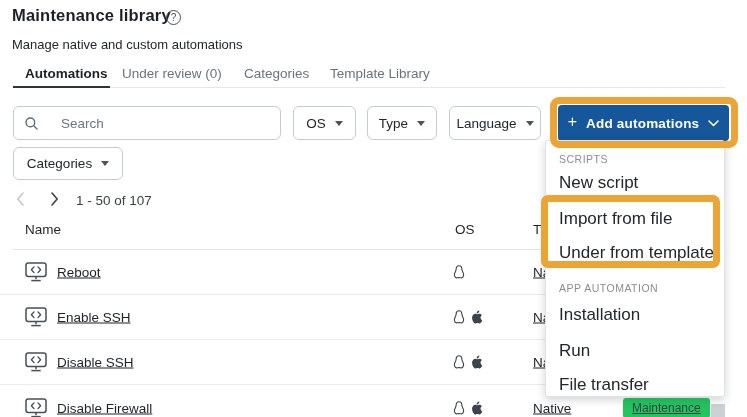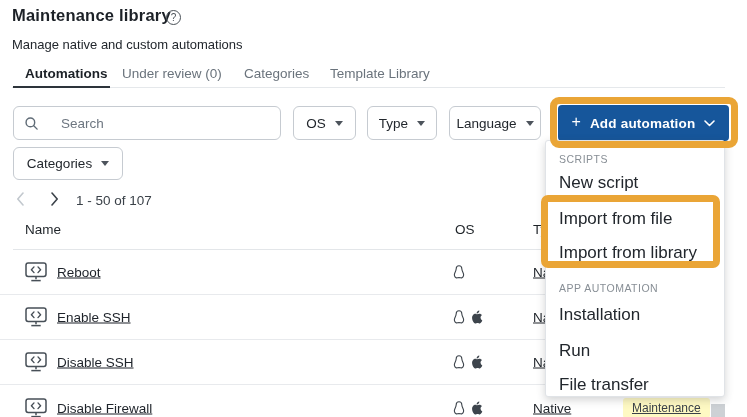--- a/index.html
+++ b/index.html
@@ -54,21 +54,21 @@
   .th{top:222px;font-size:13.5px;color:#1e2328;}
   .th-name{left:25px;} .th-os{left:455px;} .th-type{left:533px;}
   .thline{left:13px;top:249px;width:712px;height:1px;background:#e3e6e9;}
   .trow{left:0;width:725px;height:45px;border-bottom:1px solid #e8eaed;box-sizing:border-box;cursor:pointer;background:#fff0;}
   .r1{top:250px;} .r2{top:295px;} .r3{top:340px;} .r4{top:385px;border-bottom:none;}
   .cell{position:absolute;top:50%;transform:translateY(-50%);text-decoration:underline;}
   .c-icon{left:25px;height:20px;}
   .c-name{left:57px;font-size:13.5px;color:#1e232a;}
   .c-os{left:453px;display:flex;align-items:center;gap:6px;height:14px;}
   .c-type{left:533px;font-size:13.5px;color:#22272d;}
-  .c-badge{left:623px;background:#fef9c3;border-radius:3px;padding:3px 9px;font-size:12px;color:#3a4149;white-space:nowrap;}
+  .c-badge{left:623px;background:#22c55e;border-radius:3px;padding:3px 9px;font-size:12px;color:#3a4149;white-space:nowrap;}
   .fragment{left:711px;top:404px;width:14px;height:13px;background:#cdd1d5;}
 
   
   .menu{left:545px;top:140px;width:180px;height:257px;background:#fff;border:1px solid #e0e3e7;
         border-radius:3px;box-shadow:0 3px 8px rgba(50,55,60,.22);z-index:5;box-sizing:border-box;}
   .menu .sec{position:absolute;left:13px;font-size:10.5px;color:#878e95;letter-spacing:.5px;}
   .menu .mi{position:absolute;left:13px;font-size:17px;color:#22272d;cursor:pointer;background:none;border:none;padding:0;
             font-family:"Liberation Sans",sans-serif;}
   .mh0{top:12px;} .mi0{top:32px;} .mi1{top:68px;text-align:right;} .mi2{top:102px;}
   .mh1{top:141px;} .mi3{top:164px;} .mi4{top:200px;} .mi5{top:234px;}
@@ -111,21 +111,21 @@
     <span>Language</span>
     <span class="caret"></span>
   </div>
   <div class="abs ctrl drop categories">
     <span>Categories</span>
     <span class="caret"></span>
   </div>
 
   <button class="abs add-btn">
     <span class="plus">+</span>
-    <span class="lbl">Add automation</span>
+    <span class="lbl">Add automations</span>
     <svg width="11" height="7" viewBox="0 0 11 7">
       <polyline points="1,1 5.5,5.5 10,1" fill="none" stroke="#ffffff" stroke-width="1.6" stroke-linecap="round" stroke-linejoin="round"></polyline>
     </svg>
   </button>
 
   <button class="abs pgbtn pg-prev">
     <svg width="9" height="14" viewBox="0 0 9 14">
       <polyline points="7,1 1.8,7 7,13" fill="none" stroke="#c2c8ce" stroke-width="1.6" stroke-linecap="round" stroke-linejoin="round"></polyline>
     </svg>
   </button>
@@ -225,21 +225,21 @@
     <span class="cell c-type">Native</span>
     <span class="cell c-badge">Maintenance</span>
   </div>
 
   <div class="abs fragment"></div>
 
   <div class="abs menu">
     <div class="sec mh0">SCRIPTS</div>
     <button class="mi mi0">New script</button>
     <button class="mi mi1">Import from file</button>
-    <button class="mi mi2">Import from library</button>
+    <button class="mi mi2">Under from template</button>
     <div class="sec mh1">APP AUTOMATION</div>
     <button class="mi mi3">Installation</button>
     <button class="mi mi4">Run</button>
     <button class="mi mi5">File transfer</button>
   </div>
 
   <div class="abs hl hl-btn"></div>
   <div class="abs hl hl-import"></div>
 
 </div>

